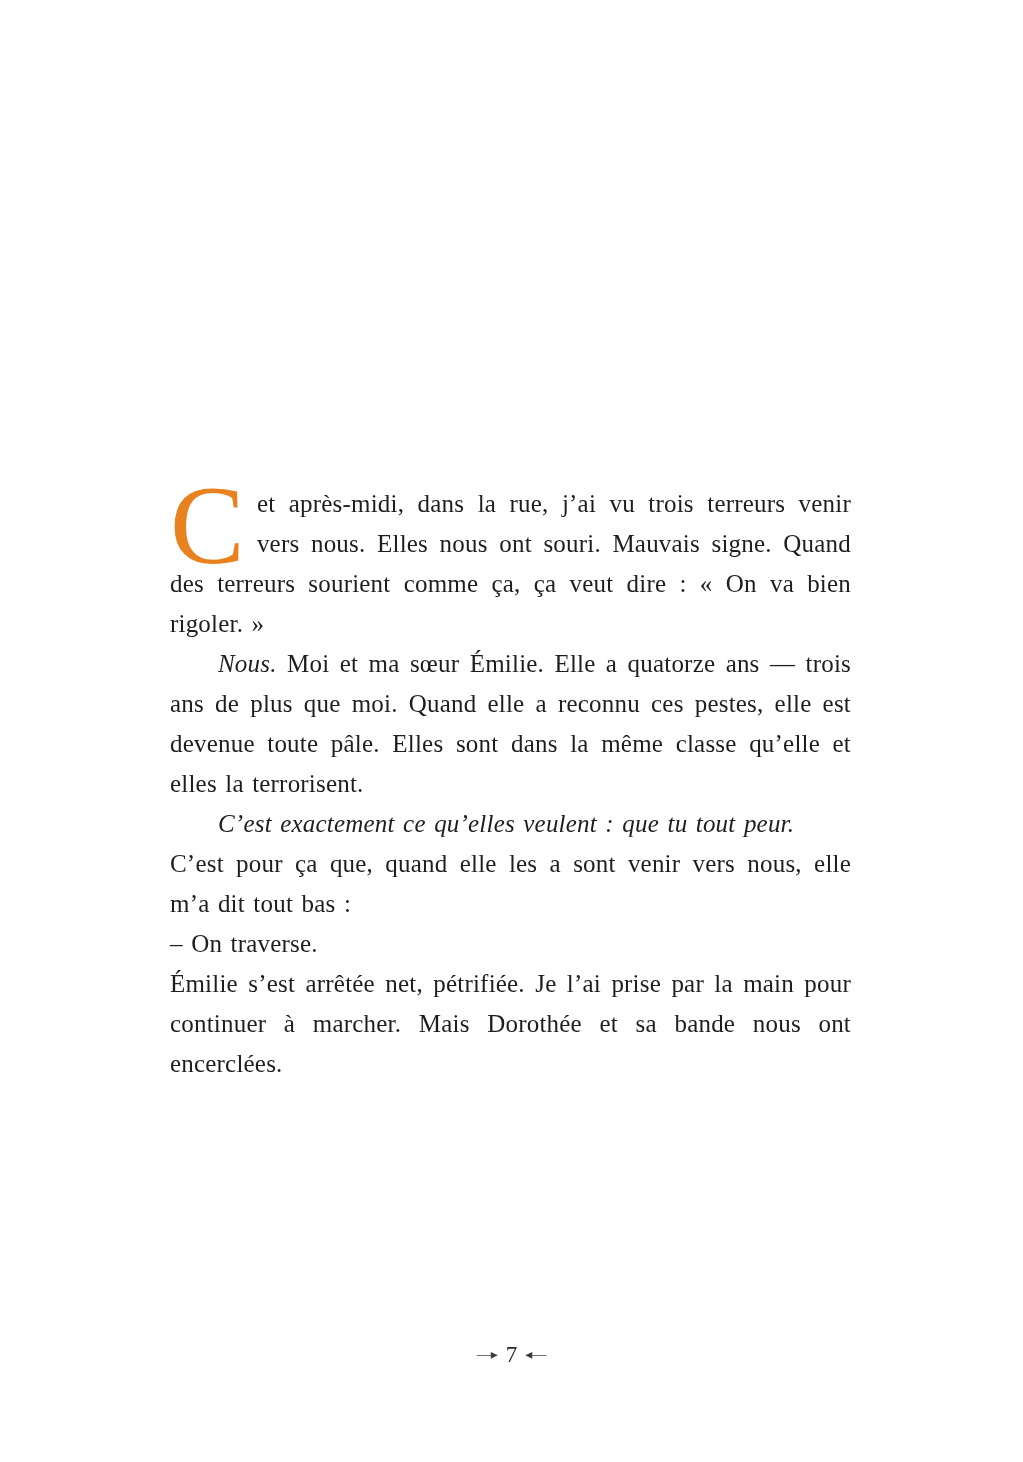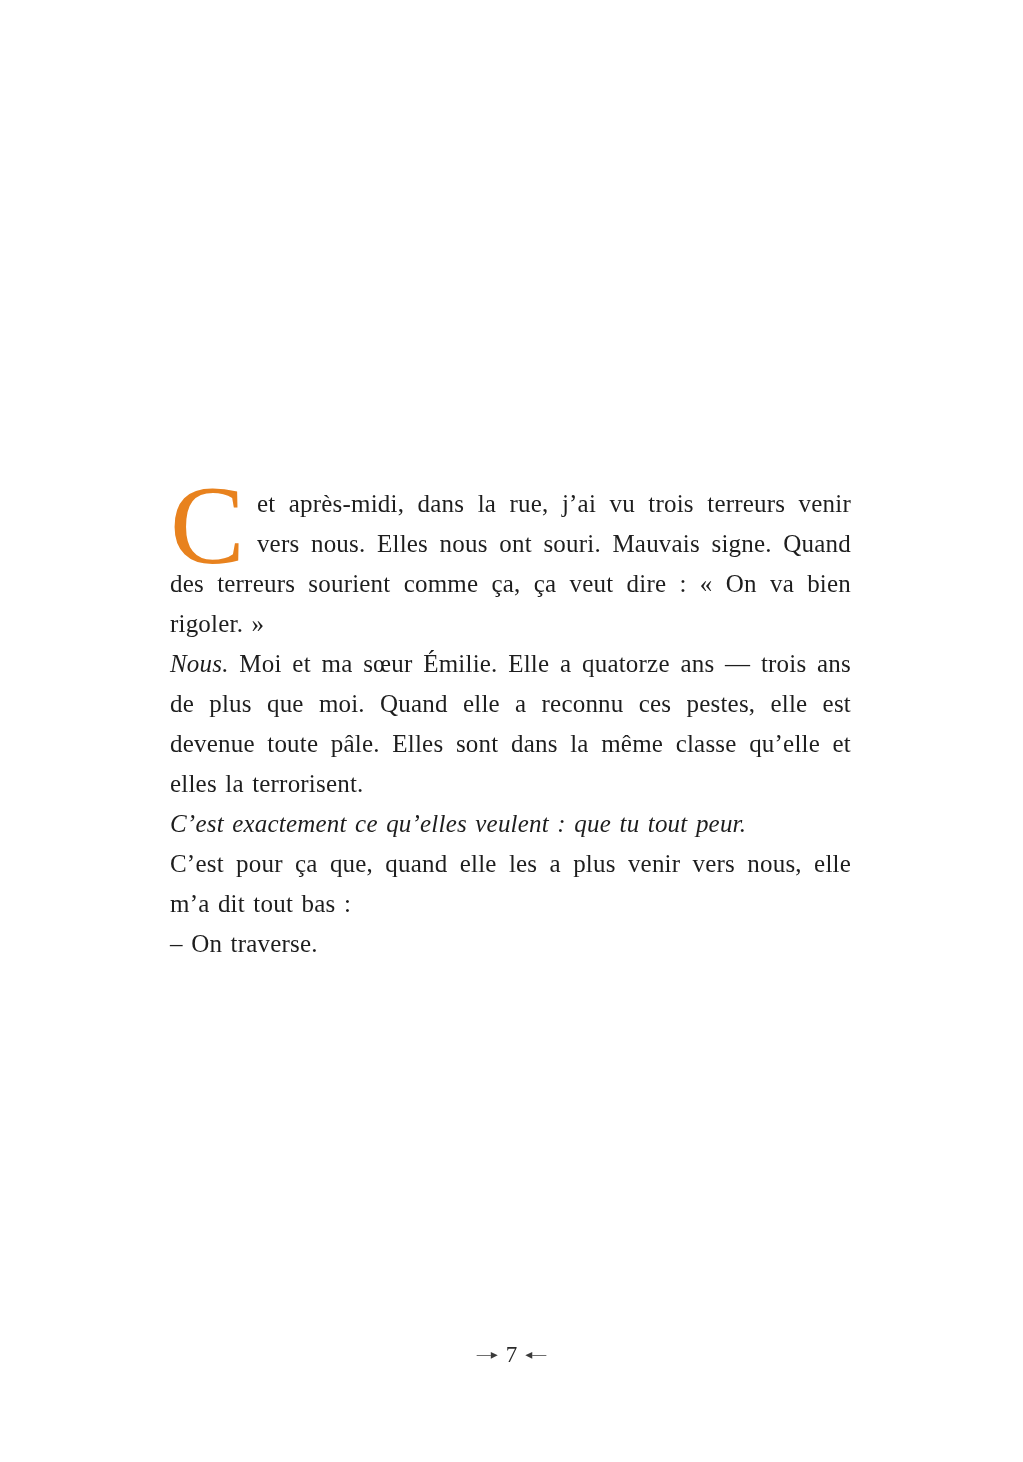--- a/index.html
+++ b/index.html
@@ -35,20 +35,21 @@
     float: left;
     font-size: 112px;
     line-height: 78px;
     height: 78px;
     padding-right: 12px;
     padding-top: 2px;
     font-weight: 400;
   }
   .italic {
     font-style: italic;
+    margin-left: 48px;
   }
   .footer {
     position: absolute;
     top: 1342px;
     left: 0;
     width: 100%;
     text-align: center;
     font-size: 22px;
     color: #2a2a2a;
   }
@@ -74,25 +75,26 @@
       <span class="dropcap" style="color:#e8821e;">C</span><span>et après-midi, dans la rue, j’ai vu trois terreurs venir vers nous. Elles nous ont souri. Mauvais signe. Quand des terreurs sourient comme ça, ça veut dire : « On va bien rigoler. »</span>
     </p>
 
     <p class="para">
       <span class="italic">Nous.</span><span> Moi et ma sœur Émilie. Elle a quatorze ans — trois ans de plus que moi. Quand elle a reconnu ces pestes, elle est devenue toute pâle. Elles sont dans la même classe qu’elle et elles la terrorisent.</span>
     </p>
 
     <p class="para italic">C’est exactement ce qu’elles veulent : que tu tout peur.</p>
 
 
-    <p class="para">C’est pour ça que, quand elle les a plus venir vers nous, elle m’a dit tout bas :</p>
+    <p class="para">C’est pour ça que, quand elle les a sont venir vers nous, elle m’a dit tout bas :</p>
 
     <p class="para">– On traverse.</p>
 
 
+    <p class="para">Émilie s’est arrêtée net, pétrifiée. Je l’ai prise par la main pour continuer à marcher. Mais Dorothée et sa bande nous ont encerclées.</p>
 
   </div>
 
   <div class="footer">
     <span class="orn">—▸</span><span class="pagenum">7</span><span class="orn">◂—</span>
   </div>
 
 </div>
 
 </body></html>

